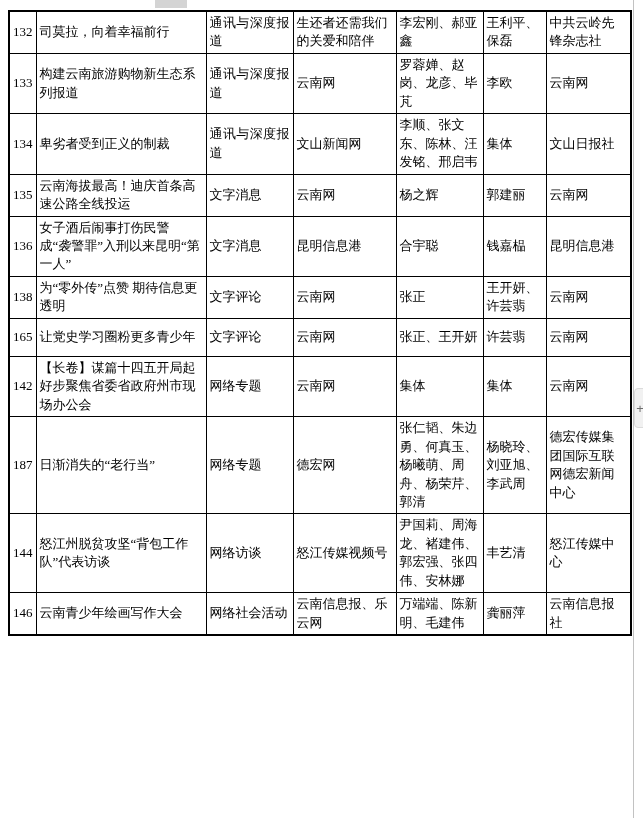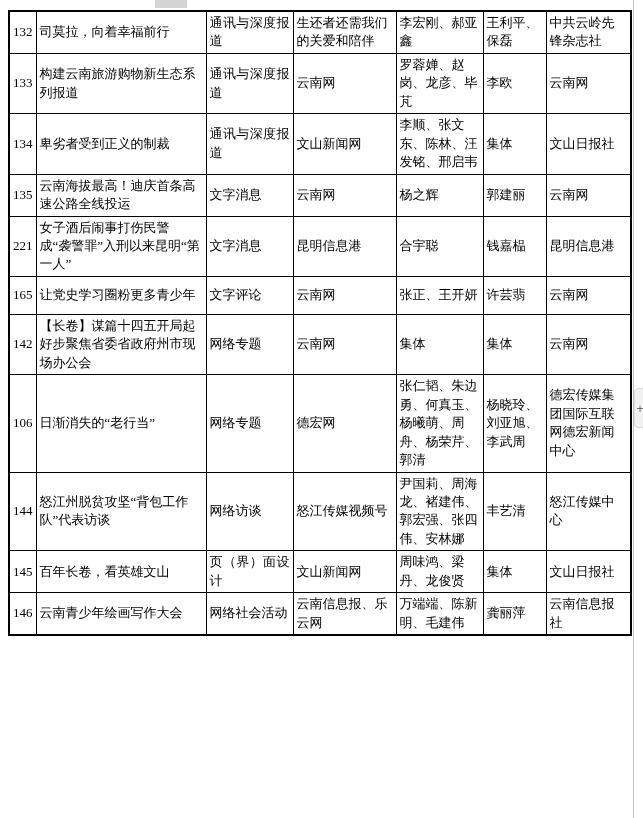--- a/index.html
+++ b/index.html
@@ -104,72 +104,72 @@
         <tr style="height: 40px;">
           <td class="c-no">135</td>
           <td class="c-title">云南海拔最高！迪庆首条高速公路全线投运</td>
           <td class="c-category">文字消息</td>
           <td class="c-org">云南网</td>
           <td class="c-authors">杨之辉</td>
           <td class="c-editors">郭建丽</td>
           <td class="c-publisher">云南网</td>
         </tr>
         <tr style="height: 55px;">
-          <td class="c-no">221</td>
+          <td class="c-no">136</td>
           <td class="c-title">女子酒后闹事打伤民警 成“袭警罪”入刑以来昆明“第一人”</td>
           <td class="c-category">文字消息</td>
           <td class="c-org">昆明信息港</td>
           <td class="c-authors">合宇聪</td>
           <td class="c-editors">钱嘉榀</td>
           <td class="c-publisher">昆明信息港</td>
+        </tr>
+        <tr style="height: 40px;">
+          <td class="c-no">138</td>
+          <td class="c-title">为“零外传”点赞 期待信息更透明</td>
+          <td class="c-category">文字评论</td>
+          <td class="c-org">云南网</td>
+          <td class="c-authors">张正</td>
+          <td class="c-editors">王开妍、许芸翡</td>
+          <td class="c-publisher">云南网</td>
         </tr>
         <tr style="height: 38px;">
           <td class="c-no">165</td>
           <td class="c-title">让党史学习圈粉更多青少年</td>
           <td class="c-category">文字评论</td>
           <td class="c-org">云南网</td>
           <td class="c-authors">张正、王开妍</td>
           <td class="c-editors">许芸翡</td>
           <td class="c-publisher">云南网</td>
         </tr>
         <tr style="height: 57px;">
           <td class="c-no">142</td>
           <td class="c-title">【长卷】谋篇十四五开局起好步聚焦省委省政府州市现场办公会</td>
           <td class="c-category">网络专题</td>
           <td class="c-org">云南网</td>
           <td class="c-authors">集体</td>
           <td class="c-editors">集体</td>
           <td class="c-publisher">云南网</td>
         </tr>
         <tr style="height: 76px;">
-          <td class="c-no">106</td>
+          <td class="c-no">187</td>
           <td class="c-title">日渐消失的“老行当”</td>
           <td class="c-category">网络专题</td>
           <td class="c-org">德宏网</td>
           <td class="c-authors">张仁韬、朱边勇、何真玉、杨曦萌、周舟、杨荣芹、郭清</td>
           <td class="c-editors">杨晓玲、刘亚旭、李武周</td>
           <td class="c-publisher">德宏传媒集团国际互联网德宏新闻中心</td>
         </tr>
         <tr style="height: 73px;">
           <td class="c-no">144</td>
           <td class="c-title">怒江州脱贫攻坚“背包工作队”代表访谈</td>
           <td class="c-category">网络访谈</td>
           <td class="c-org">怒江传媒视频号</td>
           <td class="c-authors">尹国莉、周海龙、褚建伟、郭宏强、张四伟、安林娜</td>
           <td class="c-editors">丰艺清</td>
           <td class="c-publisher">怒江传媒中心</td>
-        </tr>
-        <tr style="height: 41px;">
-          <td class="c-no">145</td>
-          <td class="c-title">百年长卷，看英雄文山</td>
-          <td class="c-category">页（界）面设计</td>
-          <td class="c-org">文山新闻网</td>
-          <td class="c-authors">周味鸿、梁丹、龙俊贤</td>
-          <td class="c-editors">集体</td>
-          <td class="c-publisher">文山日报社</td>
         </tr>
         <tr style="height: 37px;">
           <td class="c-no">146</td>
           <td class="c-title">云南青少年绘画写作大会</td>
           <td class="c-category">网络社会活动</td>
           <td class="c-org">云南信息报、乐云网</td>
           <td class="c-authors">万端端、陈新明、毛建伟</td>
           <td class="c-editors">龚丽萍</td>
           <td class="c-publisher">云南信息报社</td>
         </tr>

